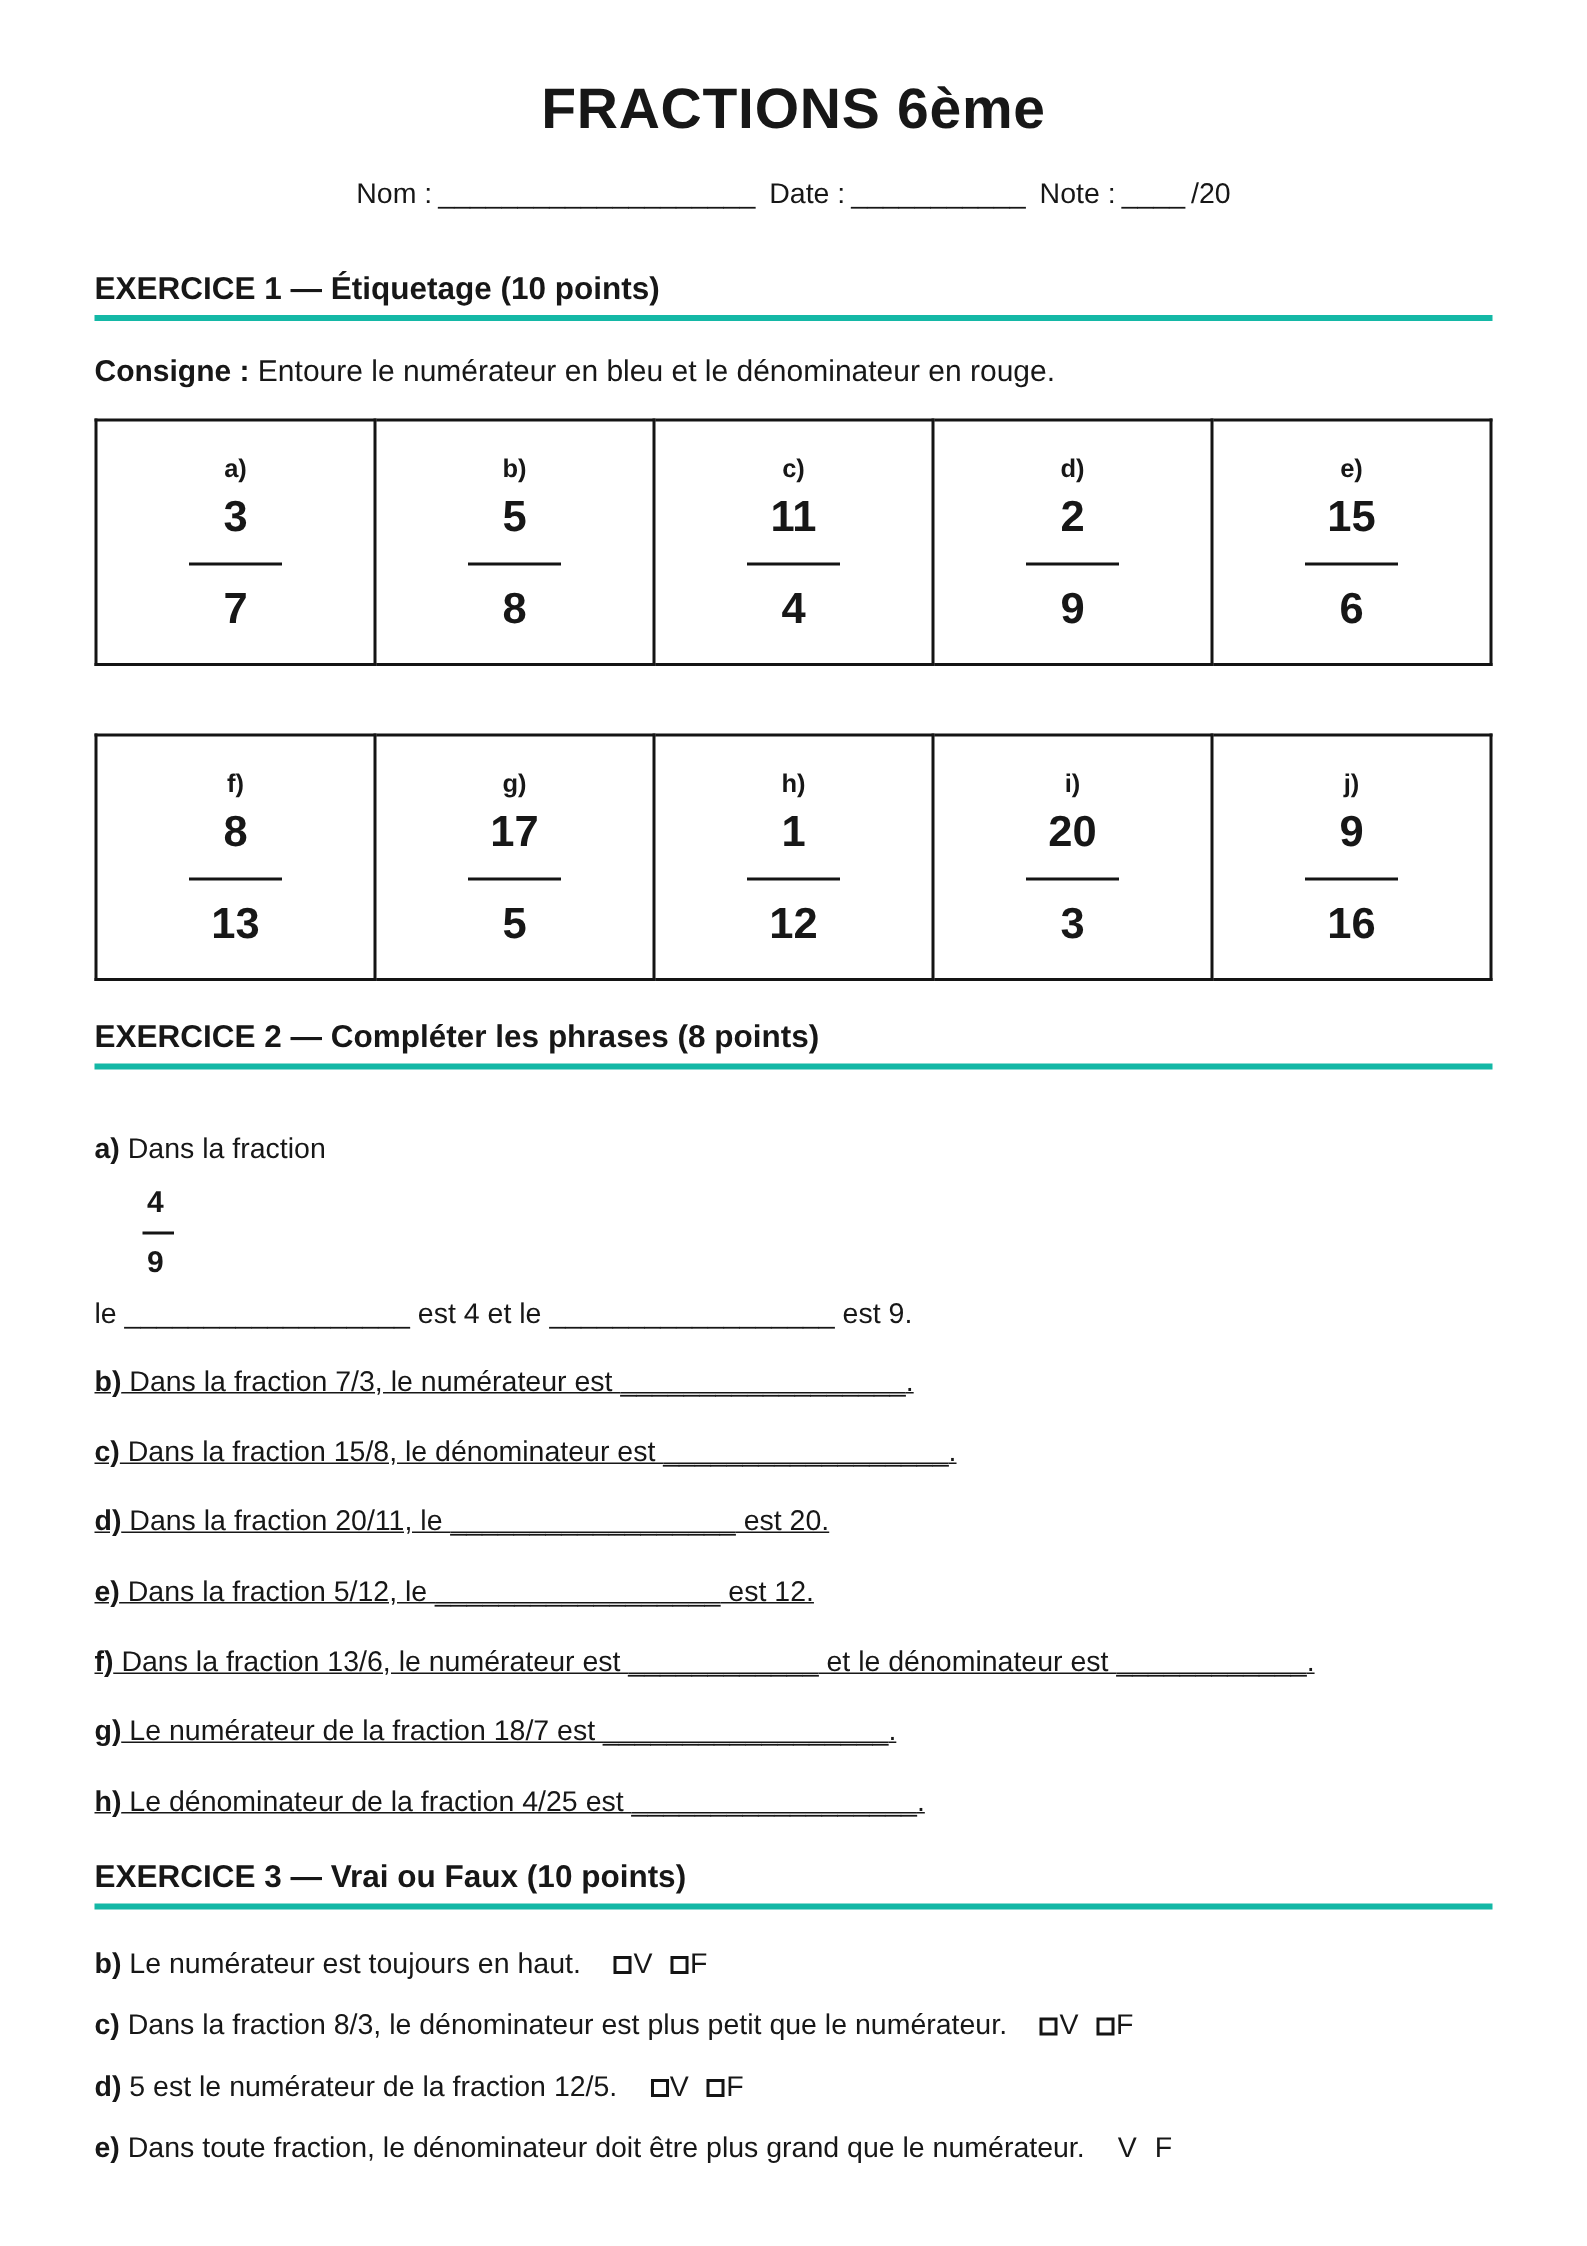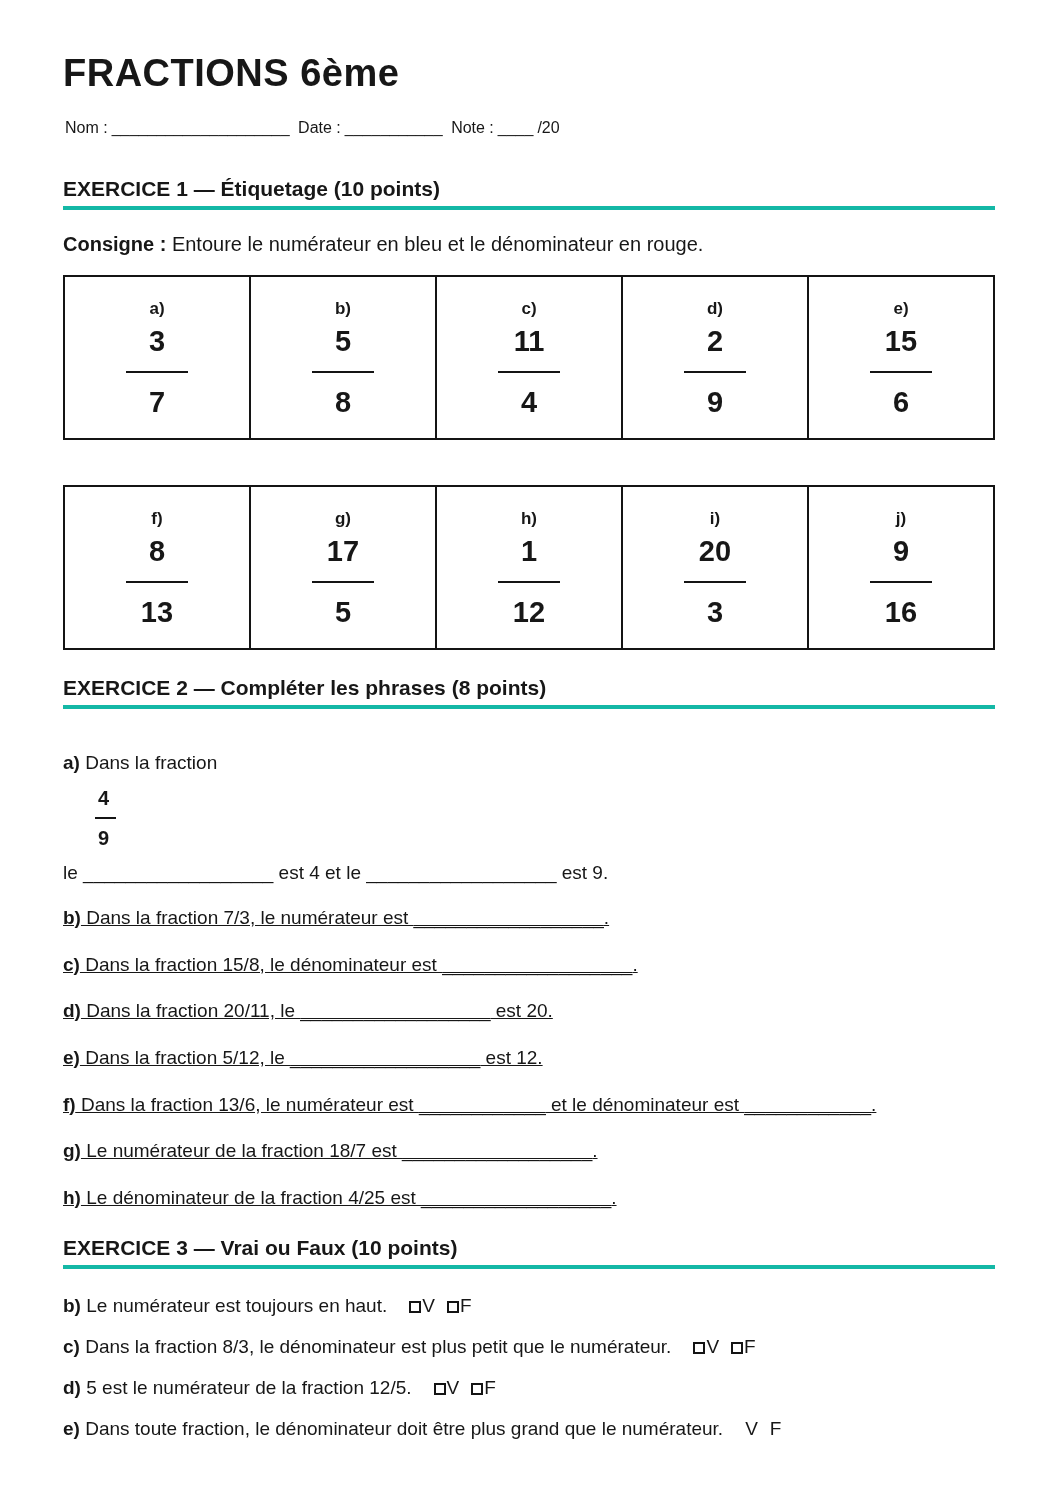--- a/index.html
+++ b/index.html
@@ -12,31 +12,33 @@
     font-family: "Liberation Sans", sans-serif;
     font-size: 19px;
     overflow: hidden;
   }
   .page { padding: 52px 63px 0 63px; }
 
   
   .title {
     font-size: 38px;
     font-weight: bold;
+    text-align: center;
     margin: 0 0 24px 0;
     letter-spacing: 0.5px;
   }
   .subtitle {
     font-size: 23px;
     font-weight: normal;
     text-align: center;
     margin: 0 0 14px 0;
   }
   .id-line {
-    font-size: 16px;
+    text-align: center;
+    font-size: 19px;
     white-space: nowrap;
   }
   .id-line span { margin: 0 2px; }
 
   
   .ex-heading {
     margin-top: 40px;
     font-size: 21px;
     font-weight: bold;
     padding-bottom: 5px;

